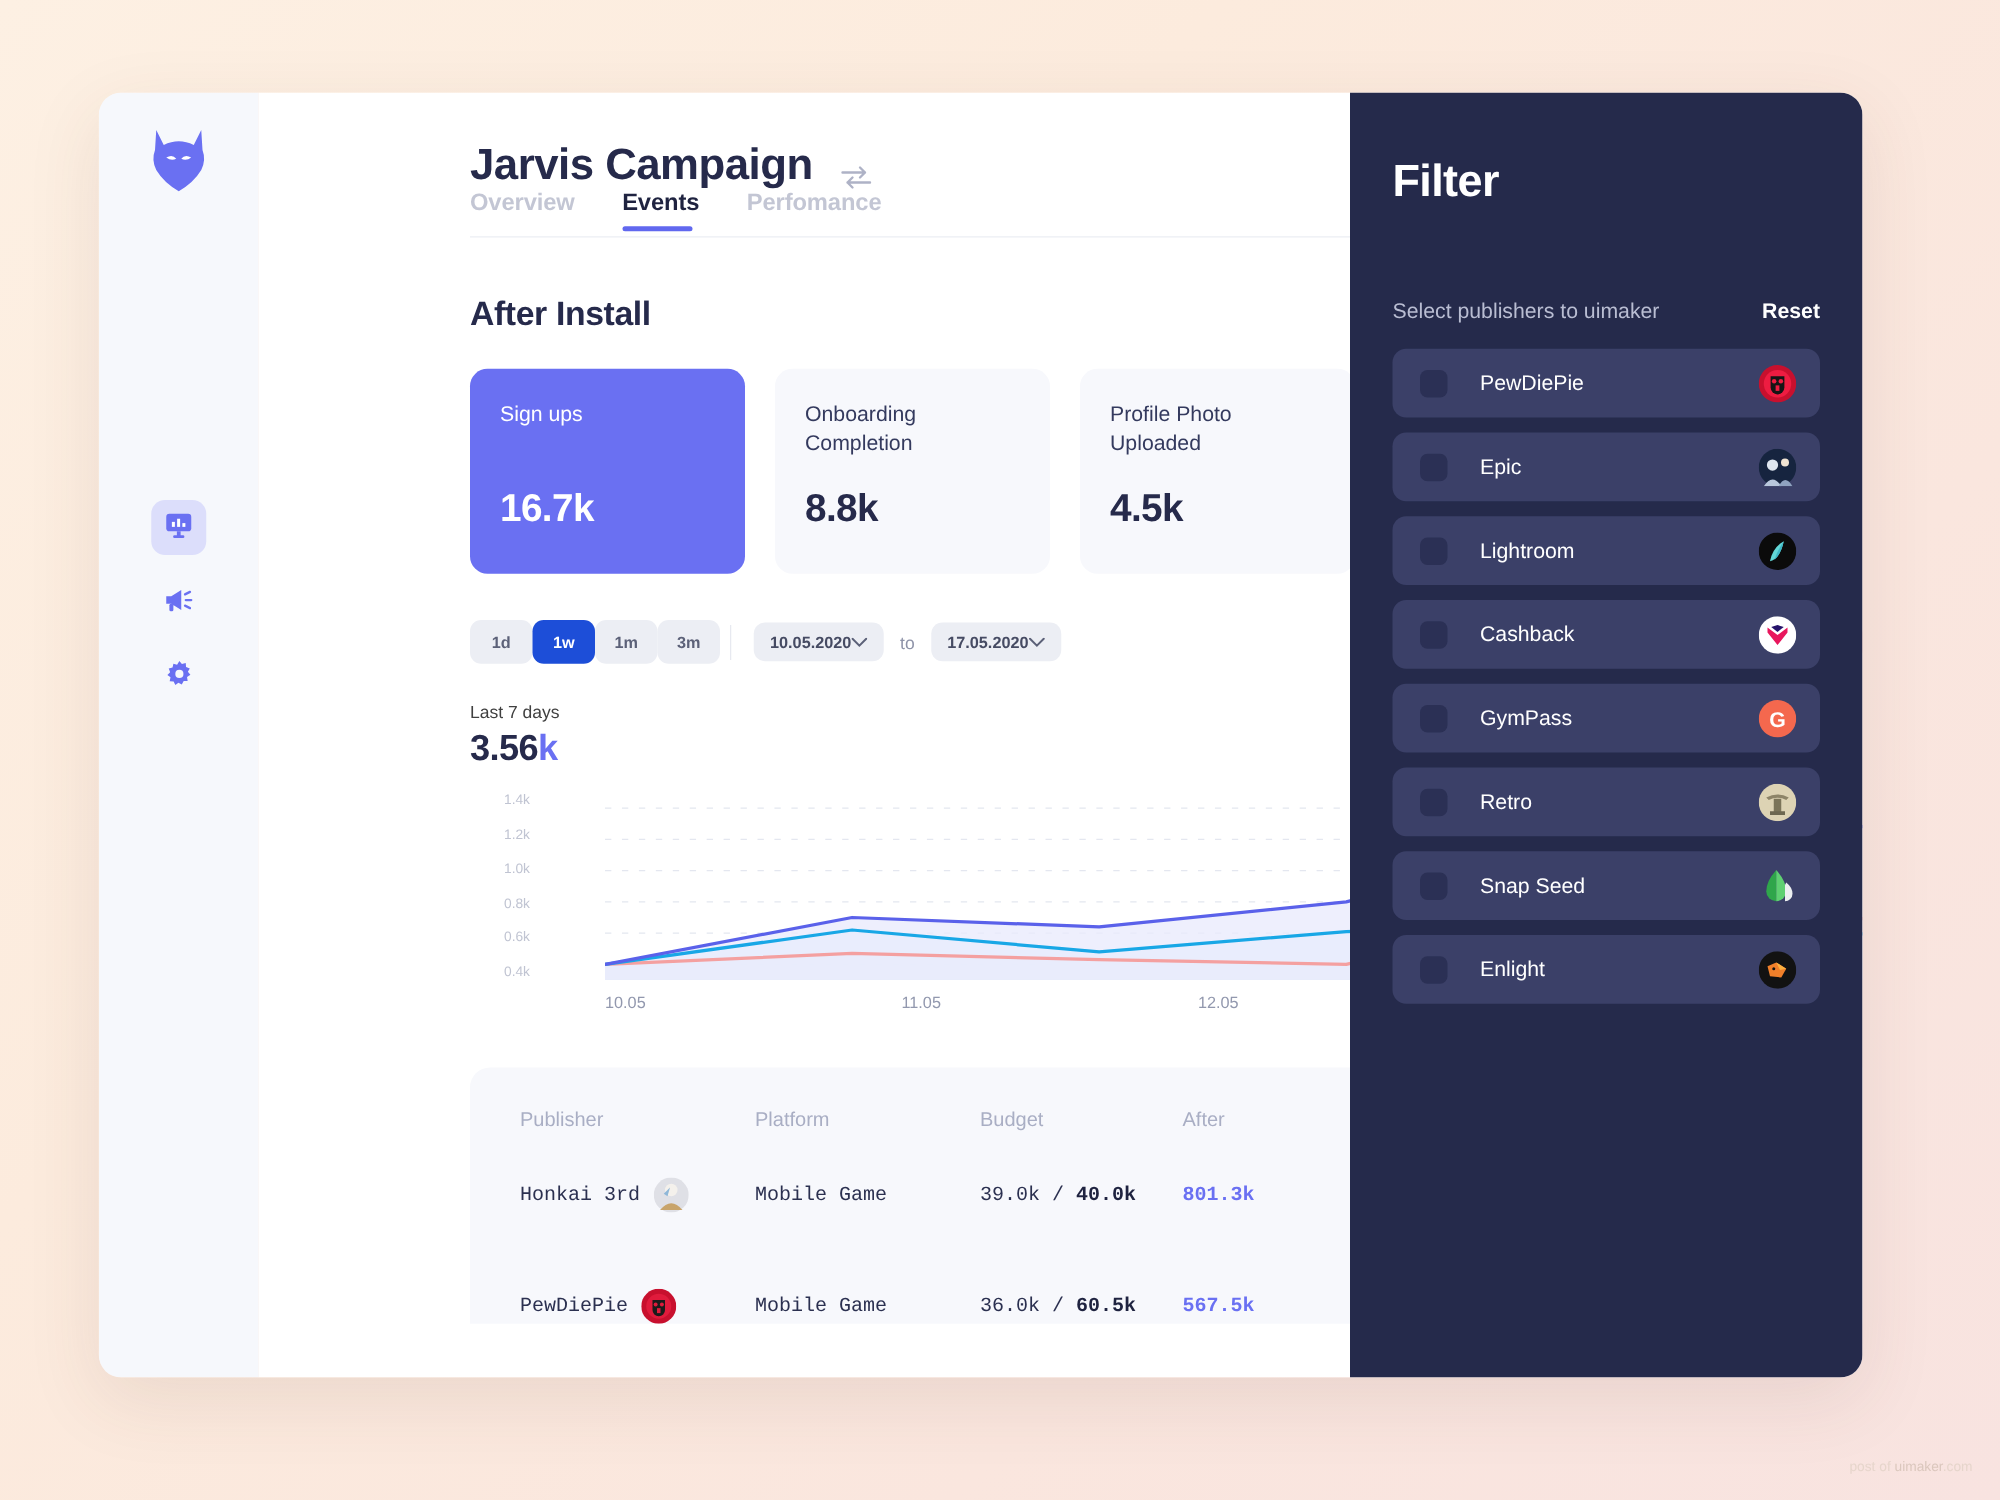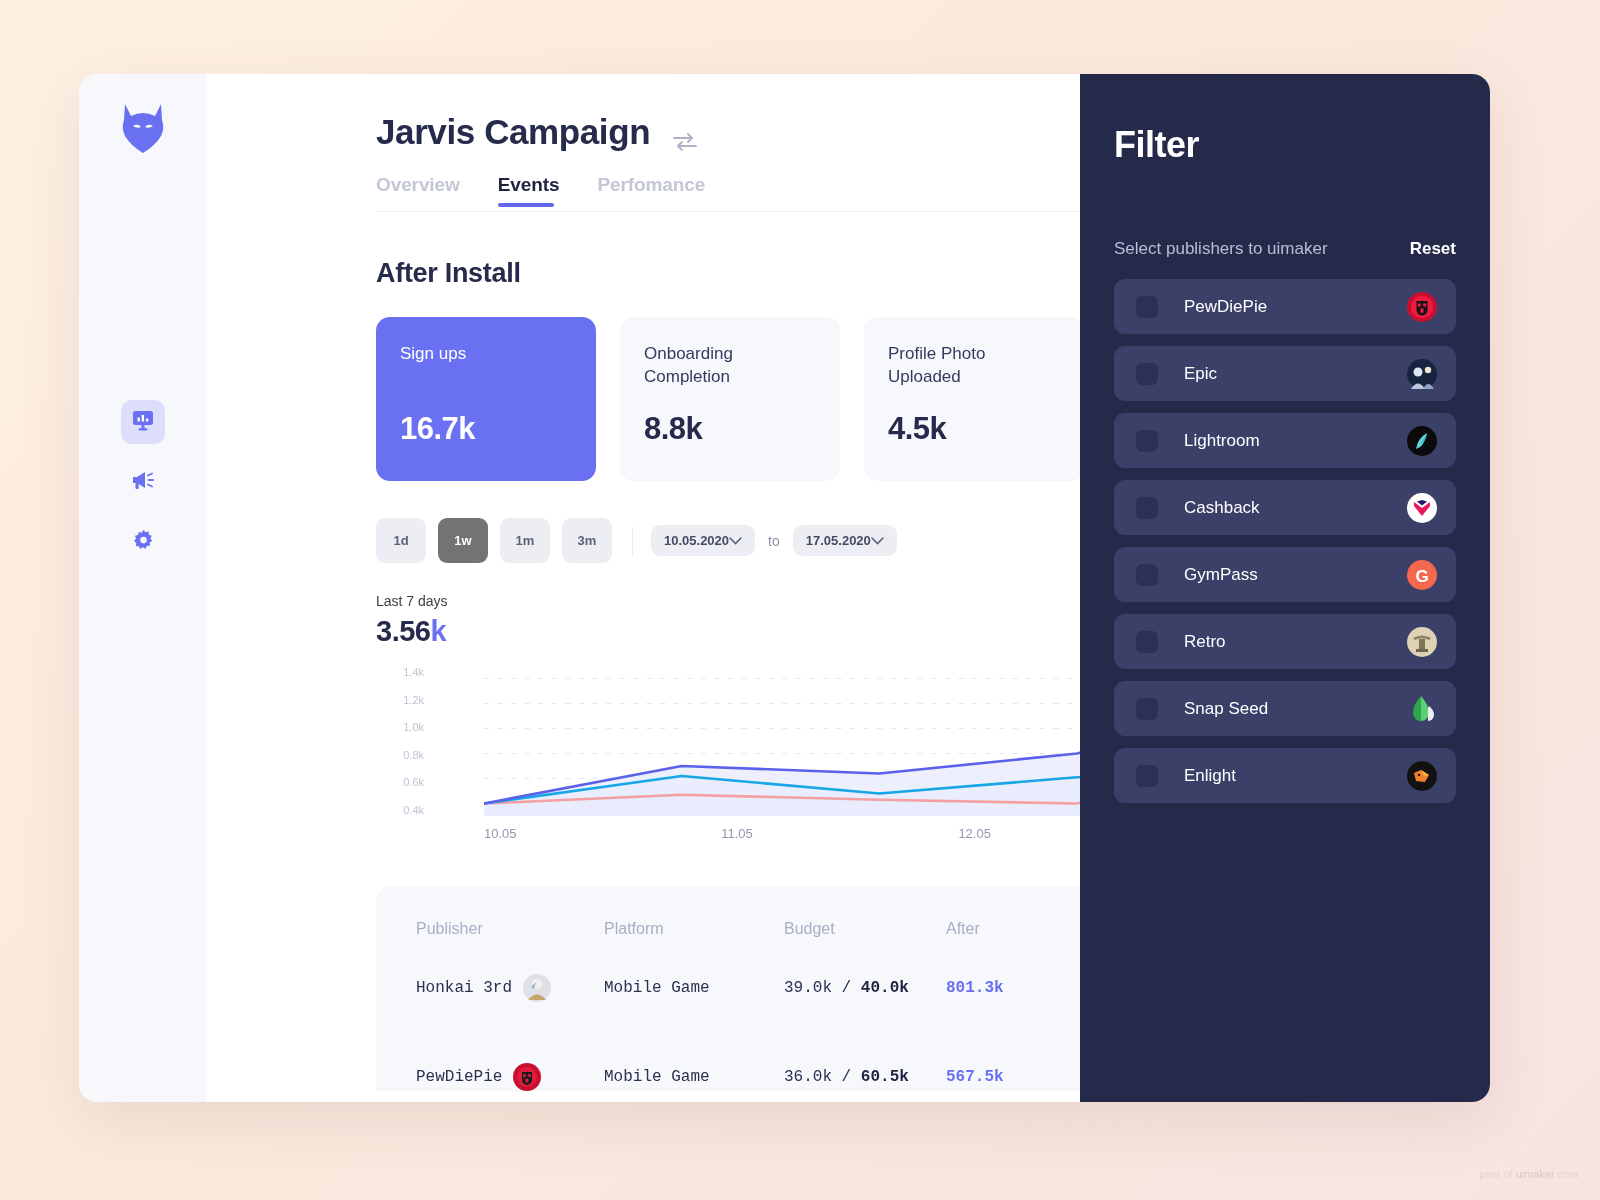--- a/index.html
+++ b/index.html
@@ -56,21 +56,21 @@
   .main-inner { padding: 0 0 0 0; position: relative; height: 100%; }
 
   .page-head { padding: 38px 0 0 169px; }
   .title-row { display: flex; align-items: flex-end; gap: 22px; }
   .page-title {
     font-size: 35px; font-weight: bold; color: #262a4b;
     letter-spacing: -0.4px;
   }
   .swap-icon { display: flex; align-items: center; color: #a9aec4; }
 
-  .tabs { display: flex; gap: 38px; margin-top: 22px; }
+  .tabs { display: flex; gap: 38px; }
   .tab {
     font-size: 19px; color: #c3c6d4; font-weight: bold;
     padding-bottom: 11px; position: relative; cursor: pointer;
     letter-spacing: -0.1px;
   }
   .tab.active { color: #1f2340; }
   .tab.active::after {
     content: ""; position: absolute; left: 0; right: 5px; bottom: 0;
     height: 4px; border-radius: 3px; background: #6168ef;
   }
@@ -99,26 +99,26 @@
     position: absolute; left: 24px; bottom: 34px;
     font-size: 31px; font-weight: bold; color: #262a4b; letter-spacing: -0.5px;
   }
   .card.active .card-value { color: #ffffff; }
 
   
   .controls {
     display: flex; align-items: center; margin-top: 37px; gap: 0;
   }
   .pill {
-    height: 45px; min-width: 50px; padding: 0 15px; border-radius: 9px;
+    height: 35px; min-width: 50px; padding: 0 15px; border-radius: 9px;
     background: #eceef4; color: #5c6178; font-size: 13px; font-weight: bold;
     display: flex; align-items: center; justify-content: center;
-    margin-right: 12px; cursor: pointer;
-  }
-  .pill.active { background: #737373; color: #fff; text-align: center; }
+    cursor: pointer;
+  }
+  .pill.active { background: #1d4ed8; color: #fff; text-align: center; }
   .vdiv { width: 1px; height: 28px; background: #e7e9f0; margin: 0 18px 0 8px; }
   .date-select {
     height: 31px; padding: 0 13px; border-radius: 9px; background: #eceef4;
     display: flex; align-items: center; cursor: pointer;
   }
   .date-select span { font-size: 13px; color: #464b63; font-weight: bold; }
   .to-label { font-size: 14px; color: #8e93a8; margin: 0 13px; }
   .chip {
     height: 31px; padding: 0 20px; border-radius: 9px; background: #6a70f2;
     color: #fff; font-size: 13px; font-weight: bold;

